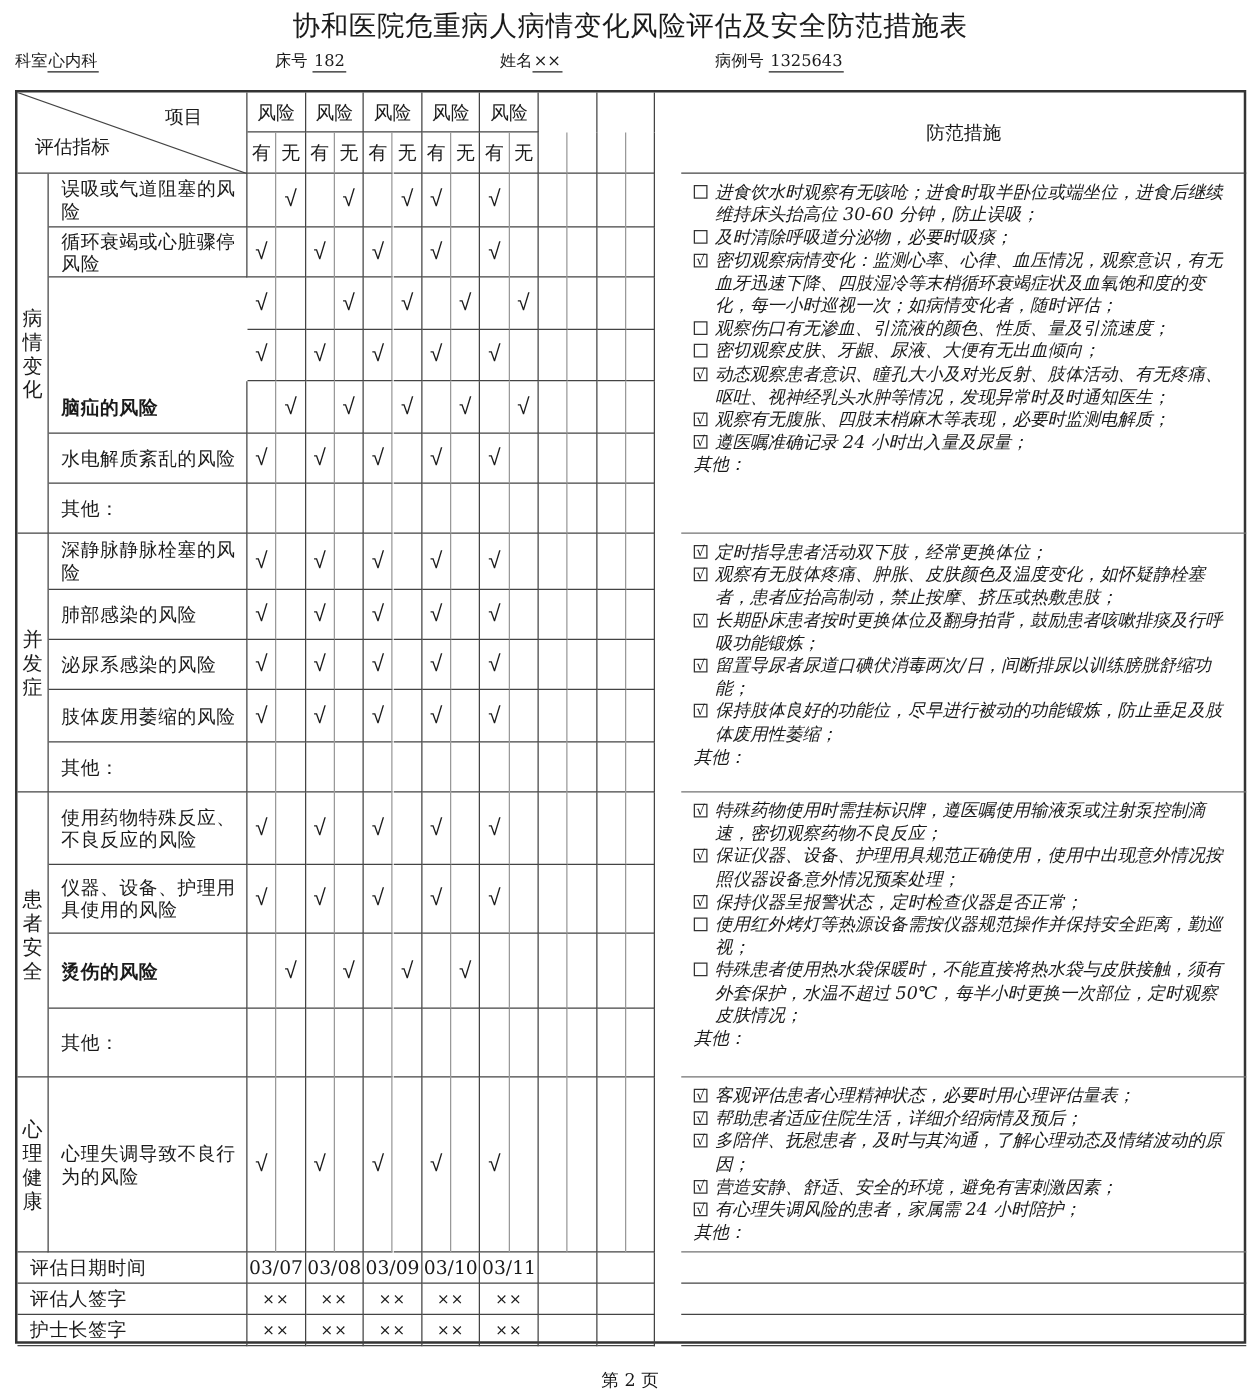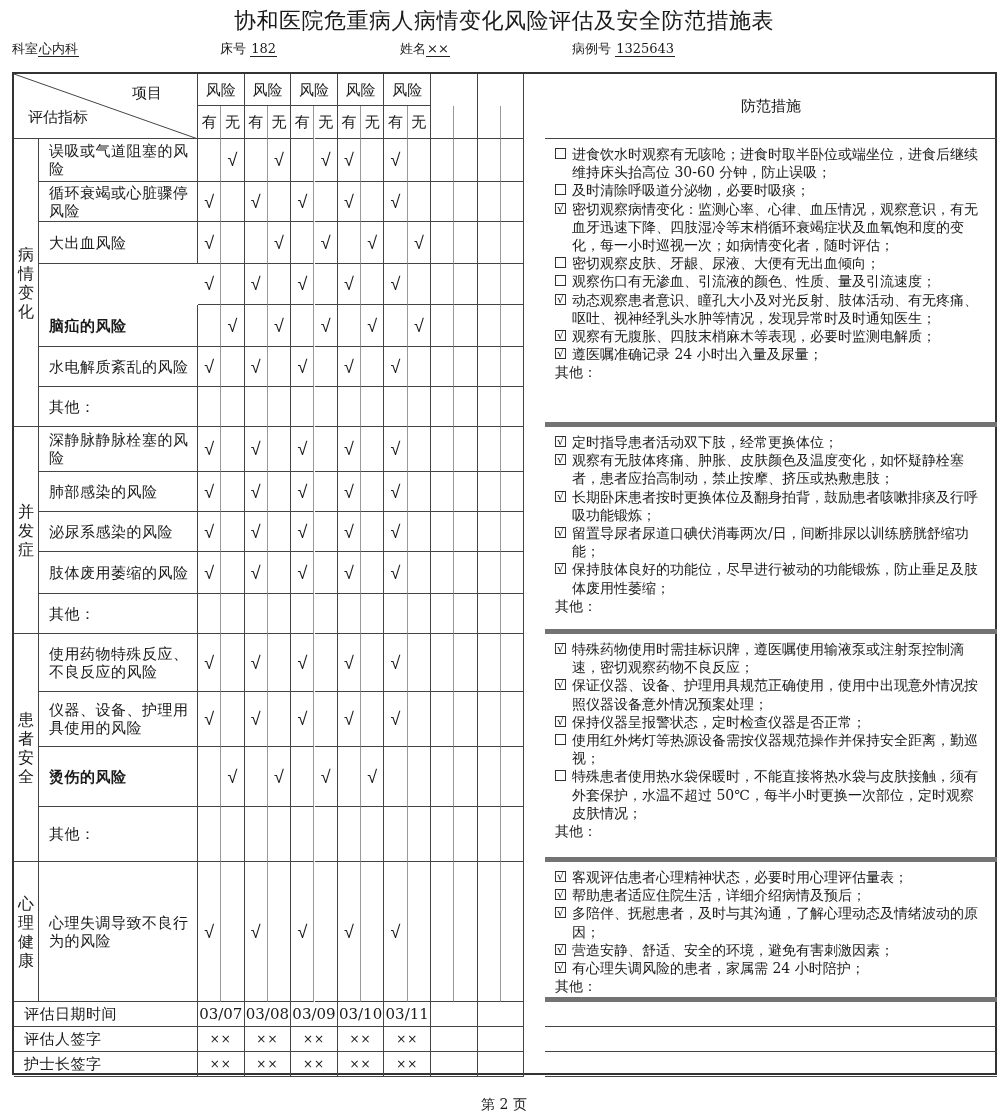--- a/index.html
+++ b/index.html
@@ -15,21 +15,21 @@
   .grid { position:absolute; left:12px; top:72px; width:985px; height:1003px;
           border:2px solid #333; box-sizing:border-box; }
   .cell { position:absolute; box-sizing:border-box; border-right:1px solid #444; border-bottom:1px solid #444;
           display:flex; align-items:center; font-size:15px; line-height:18px; }
   .cell.c { justify-content:center; text-align:center; }
   .cell.light { border-right-color:#999; }
   .cat { flex-direction:column; justify-content:center; align-items:center; font-size:16px; line-height:19px; }
   .item { padding:0 8px 0 10px; letter-spacing:0.5px; }
   .check { font-size:18px; font-family:"DejaVu Sans","Liberation Sans",sans-serif; font-weight:300; }
   .measures { position:absolute; box-sizing:border-box; padding:6px 10px 2px 10px; font-size:14px; line-height:18.2px;
-              border-bottom:5px solid #737373; }
+              border-bottom:1px solid #737373;font-style:italic; }
   .m-item { position:relative; padding-left:17px; }
   .box { position:absolute; left:0; top:3px; width:11px; height:11px; border:1px solid #333; box-sizing:border-box;
          font-size:11px; line-height:9px; text-align:center; font-family:"DejaVu Sans",sans-serif; }
   .m-other { padding-left:0; }
   .diag { position:absolute; left:0; top:0; }
   .hdr-text { position:absolute; font-size:15px; }
   .xx { font-family:"DejaVu Sans","Liberation Sans",sans-serif; font-size:12px; letter-spacing:1px; }
   .date { font-size:15px; }
 </style>
 </head>
@@ -131,21 +131,20 @@
     </div>
     <div class="cell c check" style="left:347.1px;top:108px;width:23.3px;height:40px;"></div>
     <div class="cell c check light" style="left:370.4px;top:108px;width:23.3px;height:40px;">
       <span>√</span>
     </div>
     <div class="cell c check" style="left:393.70000000000005px;top:108px;width:23.3px;height:40px;"></div>
     <div class="cell c check light" style="left:417px;top:108px;width:23.3px;height:40px;"></div>
     <div class="cell c check" style="left:440.3px;top:108px;width:23.3px;height:40px;"></div>
     <div class="cell c check light" style="left:463.6px;top:108px;width:23.3px;height:40px;"></div>
     <div class="cell c check" style="left:486.90000000000003px;top:108px;width:23.3px;height:40px;"></div>
-    <div class="cell item" style="left:25px;top:148px;width:159px;height:42px;">大出血风险</div>
     <div class="cell c check light" style="left:184px;top:148px;width:23.3px;height:42px;">
       <span>√</span>
     </div>
     <div class="cell c check" style="left:207.3px;top:148px;width:23.3px;height:42px;"></div>
     <div class="cell c check light" style="left:230.6px;top:148px;width:23.3px;height:42px;"></div>
     <div class="cell c check" style="left:253.9px;top:148px;width:23.3px;height:42px;">
       <span>√</span>
     </div>
     <div class="cell c check light" style="left:277.2px;top:148px;width:23.3px;height:42px;"></div>
     <div class="cell c check" style="left:300.5px;top:148px;width:23.3px;height:42px;">
@@ -249,22 +248,22 @@
     <div class="cell c check light" style="left:370.4px;top:313px;width:23.3px;height:40px;"></div>
     <div class="cell c check" style="left:393.70000000000005px;top:313px;width:23.3px;height:40px;"></div>
     <div class="cell c check light" style="left:417px;top:313px;width:23.3px;height:40px;"></div>
     <div class="cell c check" style="left:440.3px;top:313px;width:23.3px;height:40px;"></div>
     <div class="cell c check light" style="left:463.6px;top:313px;width:23.3px;height:40px;"></div>
     <div class="cell c check" style="left:486.90000000000003px;top:313px;width:23.3px;height:40px;"></div>
     <div class="measures" style="left:531px;top:65px;width:452px;height:288px;">
       <div class="m-item"><span class="box"></span><span>进食饮水时观察有无咳呛；进食时取半卧位或端坐位，进食后继续维持床头抬高位 30-60 分钟，防止误吸；</span></div>
       <div class="m-item"><span class="box"></span><span>及时清除呼吸道分泌物，必要时吸痰；</span></div>
       <div class="m-item"><span class="box">√</span><span>密切观察病情变化：监测心率、心律、血压情况，观察意识，有无血牙迅速下降、四肢湿冷等末梢循环衰竭症状及血氧饱和度的变化，每一小时巡视一次；如病情变化者，随时评估；</span></div>
+      <div class="m-item"><span class="box"></span><span>观察伤口有无渗血、引流液的颜色、性质、量及引流速度；</span></div>
       <div class="m-item"><span class="box"></span><span>密切观察皮肤、牙龈、尿液、大便有无出血倾向；</span></div>
-      <div class="m-item"><span class="box"></span><span>观察伤口有无渗血、引流液的颜色、性质、量及引流速度；</span></div>
       <div class="m-item"><span class="box">√</span><span>动态观察患者意识、瞳孔大小及对光反射、肢体活动、有无疼痛、呕吐、视神经乳头水肿等情况，发现异常时及时通知医生；</span></div>
       <div class="m-item"><span class="box">√</span><span>观察有无腹胀、四肢末梢麻木等表现，必要时监测电解质；</span></div>
       <div class="m-item"><span class="box">√</span><span>遵医嘱准确记录 24 小时出入量及尿量；</span></div>
       <div class="m-other">其他：</div>
     </div>
     <div class="cell cat" style="left:0px;top:353px;width:25px;height:207px;">
       <span>并</span>
       <span>发</span>
       <span>症</span>
     </div>

